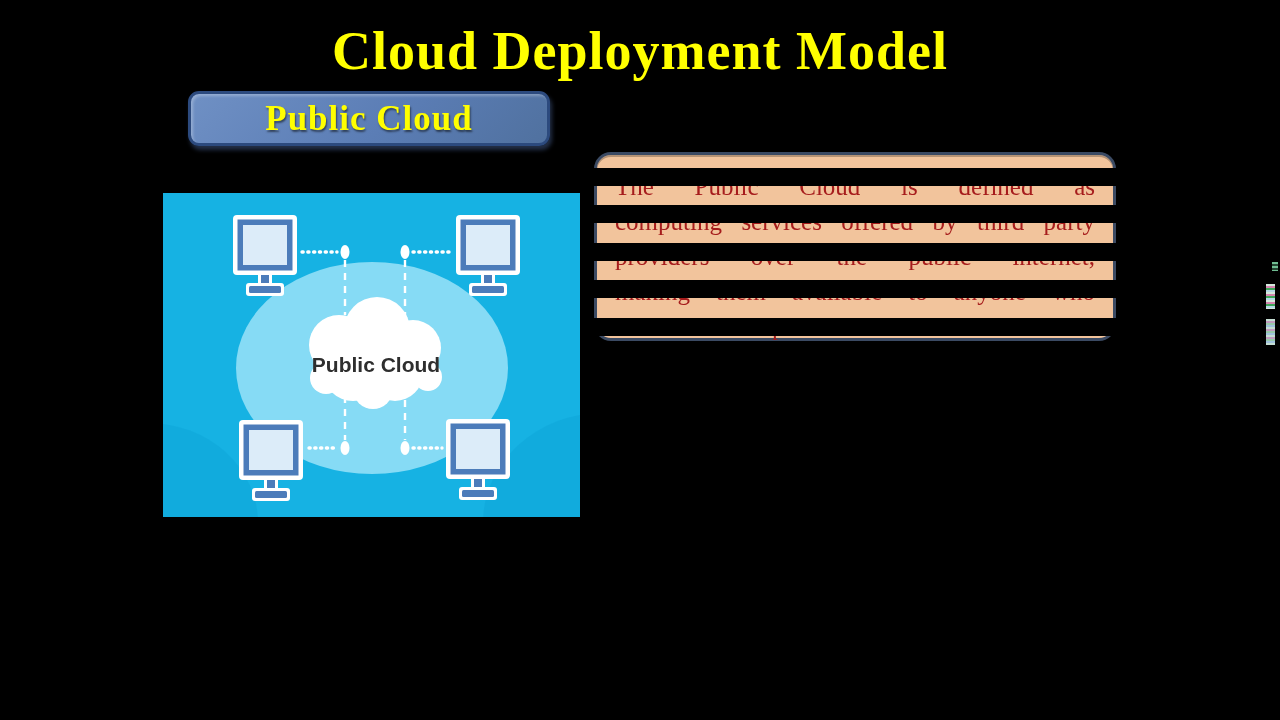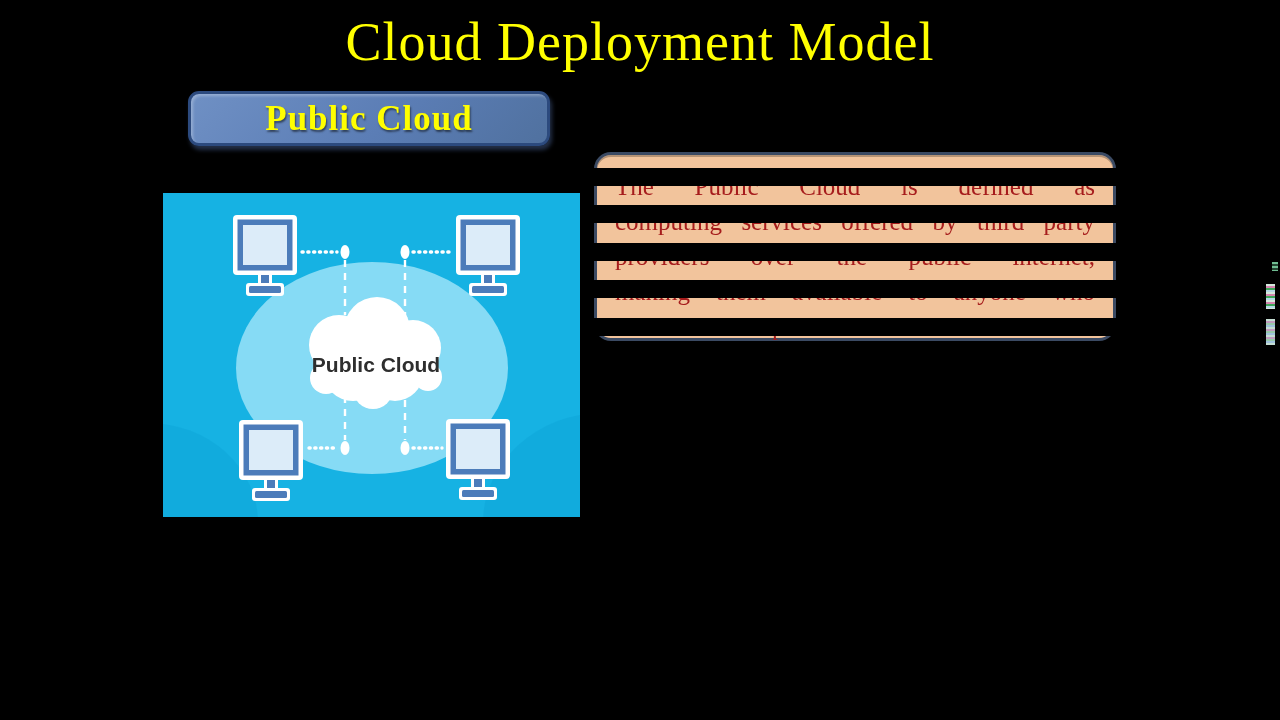--- a/index.html
+++ b/index.html
@@ -6,22 +6,22 @@
     --title-color:#ffff00; --button-fill:#5b7db5; --button-border:#2c4a7e;
     --box-fill:#f2c49c; --box-border:#3b4a63; --box-text-color:#a61c1c;
     --diagram-bg:#16b2e3; --diagram-ellipse:#86dbf5; --monitor-blue:#4c7cba;
     --screen-blue:#dcecf9;
   }
   *{margin:0;padding:0;box-sizing:border-box;}
   html,body{width:1280px;height:720px;background:#000;overflow:hidden;}
   body{position:relative;font-family:"Liberation Serif",serif;}
 
   .slide-title{
-    position:absolute;top:11px;left:0;width:1280px;text-align:center;
-    font-size:54px;font-weight:400;color:var(--title-color);
+    position:absolute;top:20px;left:0;width:1280px;text-align:center;
+    font-size:54px;font-weight:700;color:var(--title-color);
     letter-spacing:1px;
   }
 
   .section-button{
     position:absolute;left:188px;top:91px;width:362px;height:55px;
     background:linear-gradient(135deg,#6f90c4 0%,var(--button-fill) 55%,#50719f 100%);
     border:3px solid var(--button-border);border-radius:11px;
     box-shadow:2px 4px 4px #232f47, inset 2px 2px 3px rgba(255,255,255,0.28);
     display:flex;align-items:center;justify-content:center;
   }

